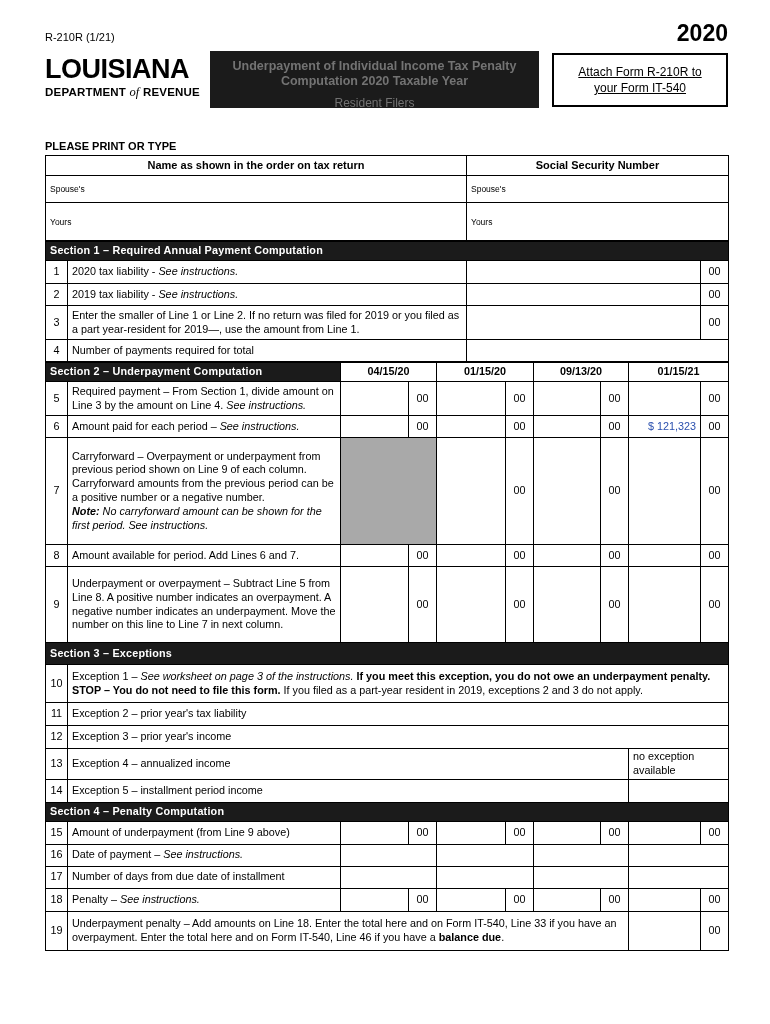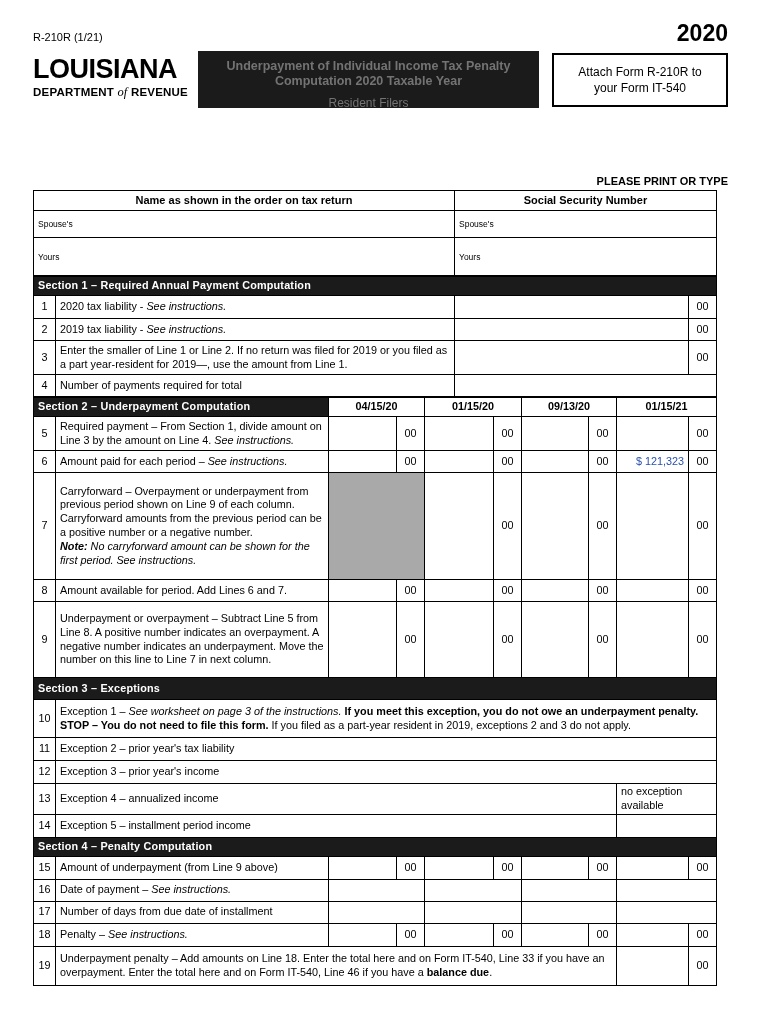--- a/index.html
+++ b/index.html
@@ -1,42 +1,42 @@
 <!DOCTYPE html>
 <html style="--bar-bg: #1b1b1b; --shaded-cell: #a9a9a9; --entered-value: #2a4fae;"><head>
 <meta charset="utf-8">
 <style>
   * { margin:0; padding:0; box-sizing:border-box; }
   html,body { background:#ffffff; }
   body {
     width:770px; height:1024px; overflow:hidden;
     font-family:"Liberation Sans", sans-serif; color:#000;
   }
-  .page { padding:20px 42px 0 33px; }
+  .page { padding:20px 42px 0 45px; }
 
   
   .topline { display:flex; justify-content:space-between; align-items:baseline; margin-bottom:4px; }
   .form-id { font-size:11px; }
   .tax-year { font-size:23px; font-weight:bold; }
 
   .brandrow { display:flex; gap:13px; align-items:stretch; }
   .logo { width:152px; padding-top:5px; }
   .logo-main { font-size:27px; font-weight:bold; letter-spacing:-0.5px; line-height:1; }
   .logo-sub { font-size:11.5px; font-weight:bold; letter-spacing:0.2px; margin-top:2px; white-space:nowrap; }
   .logo-sub i { font-family:"Liberation Serif", serif; font-weight:normal; font-size:12.5px; }
 
   .titlebox { flex:1; background:var(--bar-bg,#1b1b1b); color:#737373; text-align:center; padding:8px 6px 6px; height:57px; }
   .title-l1, .title-l2 { font-weight:bold; font-size:12.5px; line-height:1.22; }
   .title-sub { font-size:12px; margin-top:6px; }
 
   .attachbox { width:176px; border:2px solid #000; margin-top:2px; height:54px;
     display:flex; flex-direction:column; justify-content:center; text-align:center;
-    font-size:12px; line-height:1.35; }
-
-  .notice { text-align:right; font-weight:bold; font-size:11px; margin:67px 0 3px; }
+    font-size:12px; line-height:1.35;text-decoration:underline; }
+
+  .notice { text-align:left; font-weight:bold; font-size:11px; margin:32px 0 3px; }
 
   
   table.t { border-collapse:collapse; table-layout:fixed; width:683px; }
   table.t td { border:1px solid #000; font-size:10.8px; padding:1px 4px; vertical-align:middle; line-height:1.28; }
   td.bar { background:var(--bar-bg,#1b1b1b); color:#fff; font-weight:bold; font-size:11px; padding:3px 6px; letter-spacing:0.2px; }
   td.num { text-align:center; font-size:11px; padding:1px 2px; }
   td.cents { text-align:center; font-size:10px; padding:1px 2px; }
   td.colhead { text-align:center; font-weight:bold; font-size:11px; }
   td.shaded { background:var(--shaded-cell,#a9a9a9); }
   td.note-cell { font-size:8.5px; text-align:left; line-height:1.2; }

